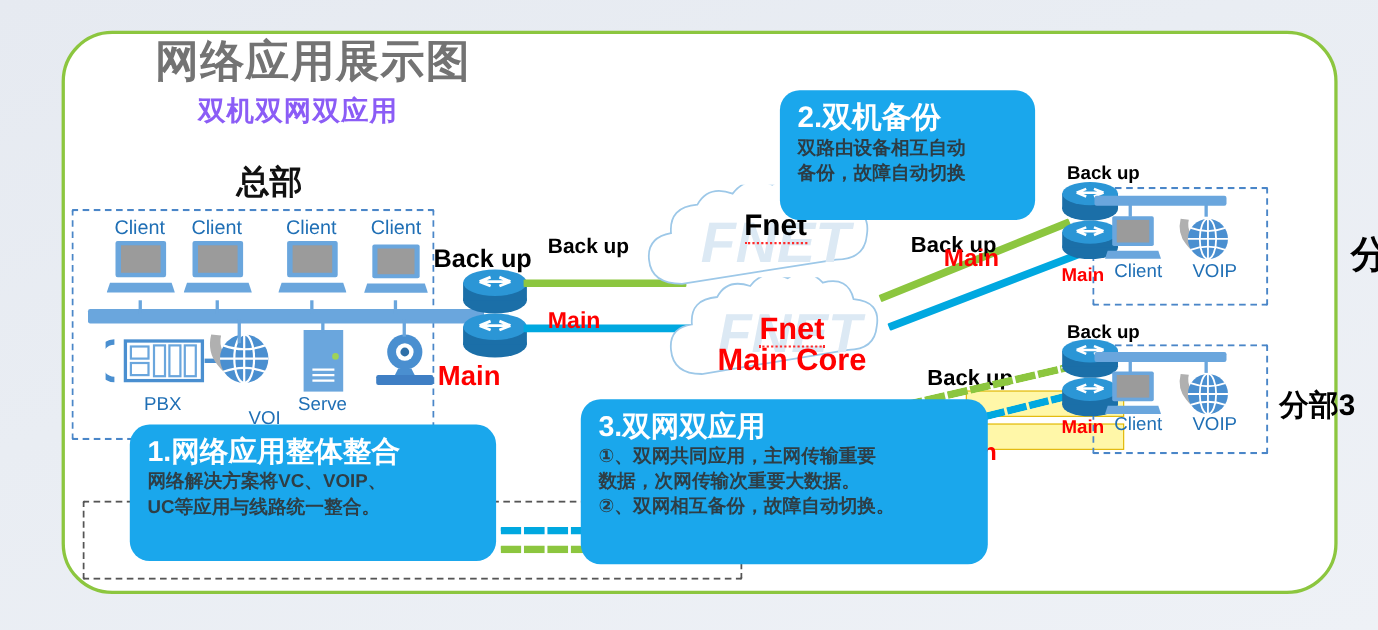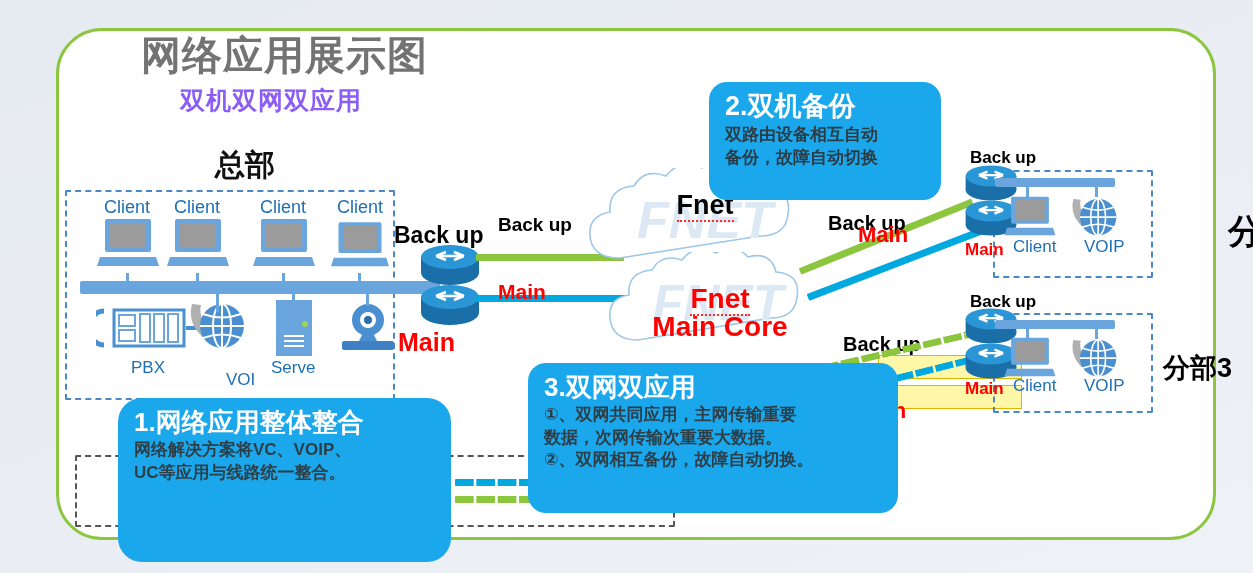--- a/index.html
+++ b/index.html
@@ -285,21 +285,21 @@
     <line x1="36" y1="6" x2="36" y2="50" stroke="#fff" stroke-width="2"></line>
   </svg>
   <div class="abs clientlabel" style="left:1084px;top:378px;width:30px;font-size:17px;">VOIP</div>
   <div class="abs stub" style="left:1095px;top:327px;height:12px;"></div>
   <div class="abs lab lab-black" style="left:1163px;top:350px;font-size:27px;">分部3</div>
 
   <div class="abs bottom-zone"></div>
   <div class="abs dashline dash-cyan" style="left:455px;top:479px;width:125px;"></div>
   <div class="abs dashline dash-green" style="left:455px;top:496px;width:125px;"></div>
 
-  <div class="callout" style="left:118px;top:398px;width:333px;height:164px;border-radius:24px;">
+  <div class="callout" style="left:118px;top:386px;width:333px;height:124px;">
     <div class="c-title">1.网络应用整体整合</div>
     <div class="c-body">
       <div>网络解决方案将VC、VOIP、</div>
       <div>UC等应用与线路统一整合。</div>
     </div>
   </div>
 
   <div class="callout c2" style="left:709px;top:82px;width:232px;height:118px;">
     <div class="c-title">2.双机备份</div>
     <div class="c-body">

